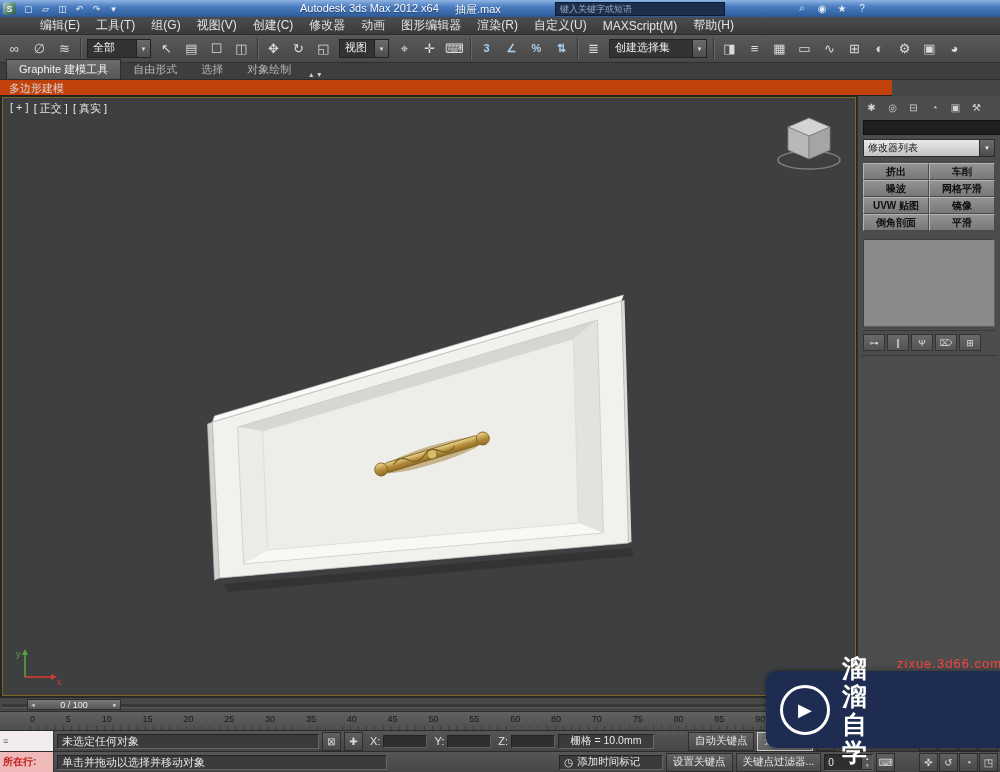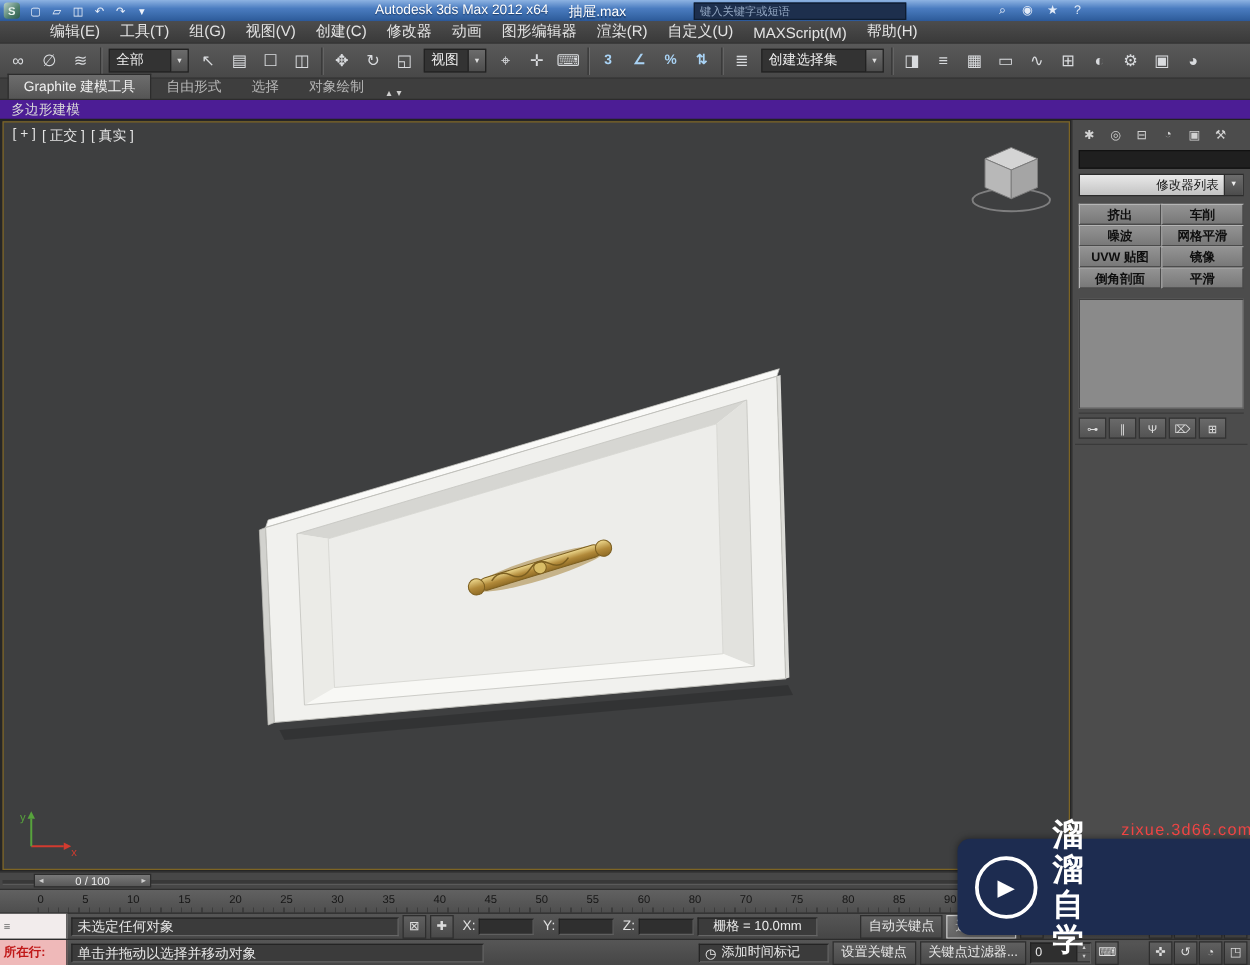--- a/index.html
+++ b/index.html
@@ -41,21 +41,21 @@
     font-size:6px;color:#ddd;display:flex;align-items:center;justify-content:center;}
 
   
   #ribbontabs{position:absolute;left:0;top:63px;width:1000px;height:17px;background:#3e3e3e;display:flex;align-items:flex-end;
     padding-left:6px;box-sizing:border-box;border-bottom:1px solid #2c2c2c;}
   .rtab{font-size:11px;color:#b6b6b6;padding:2px 12px;}
   .rtab.active{background:linear-gradient(#6d6d6d,#555);color:#f2f2f2;border:1px solid #2c2c2c;border-bottom:none;}
   .rtab-extra{display:flex;gap:4px;align-items:center;margin-left:6px;color:#cfcfcf;font-size:8px;}
 
   
-  #subtabs{position:absolute;left:0;top:80px;width:1000px;height:16px;background:#4c1d95;display:flex;align-items:center;
+  #subtabs{position:absolute;left:0;top:80px;width:892px;height:16px;background:#c2410c;display:flex;
     box-sizing:border-box;border-bottom:1px solid #222;}
   .stab{font-size:11px;color:#d8d8d8;padding:1px 9px;}
 
   
   #main{position:absolute;left:0;top:96px;width:1000px;height:601px;background:#262626;}
   #viewport-wrap{position:absolute;left:0;top:0;width:857px;height:601px;background:#262626;}
   #viewport{position:absolute;left:2px;top:1px;right:1px;bottom:1px;background:#3e3f40;border:1px solid #7e6524;}
   #vp-labels{position:absolute;left:7px;top:3px;display:flex;gap:5px;font-size:11px;color:#e4e4e4;z-index:5;}
   #vp-labels .vp-label{cursor:default;}
   #viewcube{position:absolute;right:8px;top:14px;z-index:4;}
@@ -66,21 +66,21 @@
   #cmdpanel{position:absolute;left:857px;top:0;width:143px;height:601px;background:#4c4c4c;border-left:1px solid #2e2e2e;
     box-sizing:border-box;display:flex;flex-direction:column;}
   .cp-tabs{display:flex;gap:2px;padding:3px 4px 2px 4px;}
   .cp-tab{width:17px;height:15px;font-size:10px;color:#d2d2d2;display:flex;align-items:center;justify-content:center;
     border:1px solid transparent;}
   .cp-namerow{display:flex;align-items:center;gap:3px;margin:2px 5px;}
   .cp-name{flex:1;height:13px;background:#1f1f1f;border:1px solid #111;color:#ddd;font-size:10px;
     font-family:"Liberation Sans",sans-serif;padding:0 3px;}
   .cp-modlist{display:flex;align-items:center;height:16px;margin:2px 5px;background:linear-gradient(#e9e9e9,#c3c3c3);
     border:1px solid #2c2c2c;}
-  .cp-modlist-label{flex:1;font-size:10px;color:#161616;padding:0 4px;white-space:nowrap;overflow:hidden;text-align:right;}
+  .cp-modlist-label{flex:1;font-size:10px;color:#161616;padding:0 4px;white-space:nowrap;overflow:hidden;}
   .cp-modlist-arr{width:14px;height:100%;background:linear-gradient(#6d6d6d,#4c4c4c);border-left:1px solid #2c2c2c;
     color:#eee;font-size:6px;display:flex;align-items:center;justify-content:center;}
   .cp-grid{display:grid;grid-template-columns:1fr 1fr;gap:0;margin:4px 5px;font-weight:bold;}
   .cp-btn{height:15px;background:linear-gradient(#939393,#787878);border:1px solid #4a4a4a;border-top-color:#b5b5b5;border-left-color:#b5b5b5;
     color:#0e0e0e;font-size:10px;display:flex;align-items:center;justify-content:center;white-space:nowrap;overflow:hidden;}
   .cp-stack{height:86px;margin:4px 5px 2px 5px;background:#8a8a8a;border:1px solid #5e5e5e;border-top-color:#3f3f3f;border-left-color:#3f3f3f;}
   .cp-stack-tools{display:flex;gap:2px;margin:1px 5px 4px 5px;border-top:1px solid #3a3a3a;padding-top:3px;}
   .cp-tool{width:20px;height:15px;background:linear-gradient(#6a6a6a,#535353);border:1px solid #333;color:#ddd;font-size:9px;
     display:flex;align-items:center;justify-content:center;}
   .cp-rest{flex:1;border-top:1px solid #3a3a3a;margin:0 2px;}

